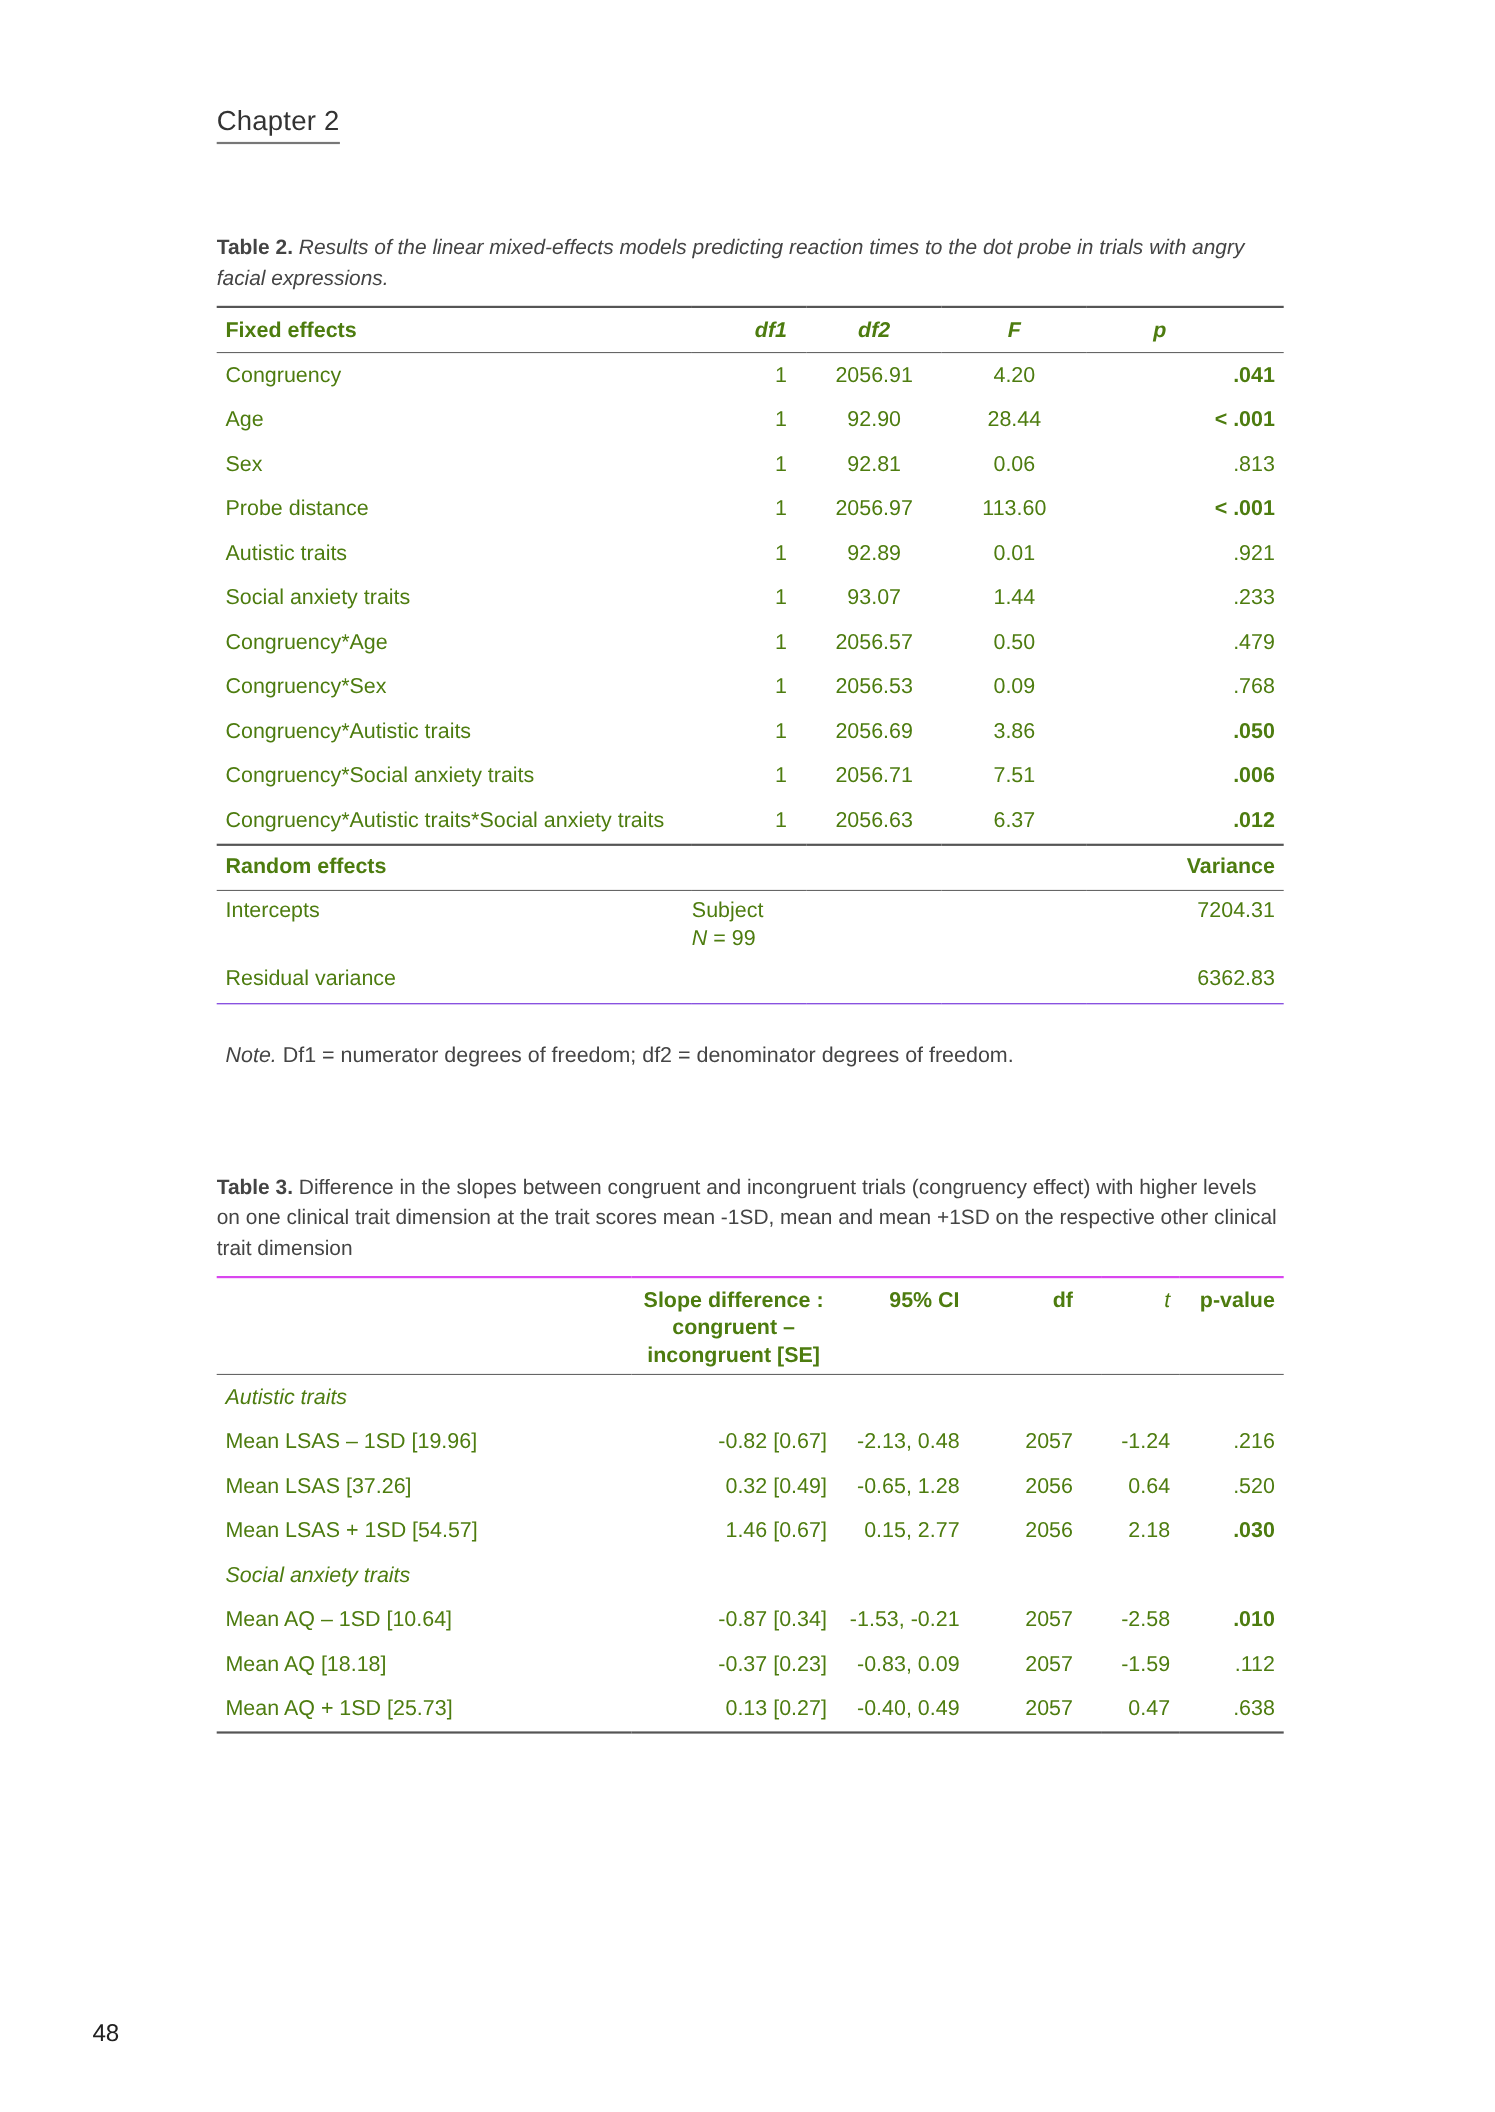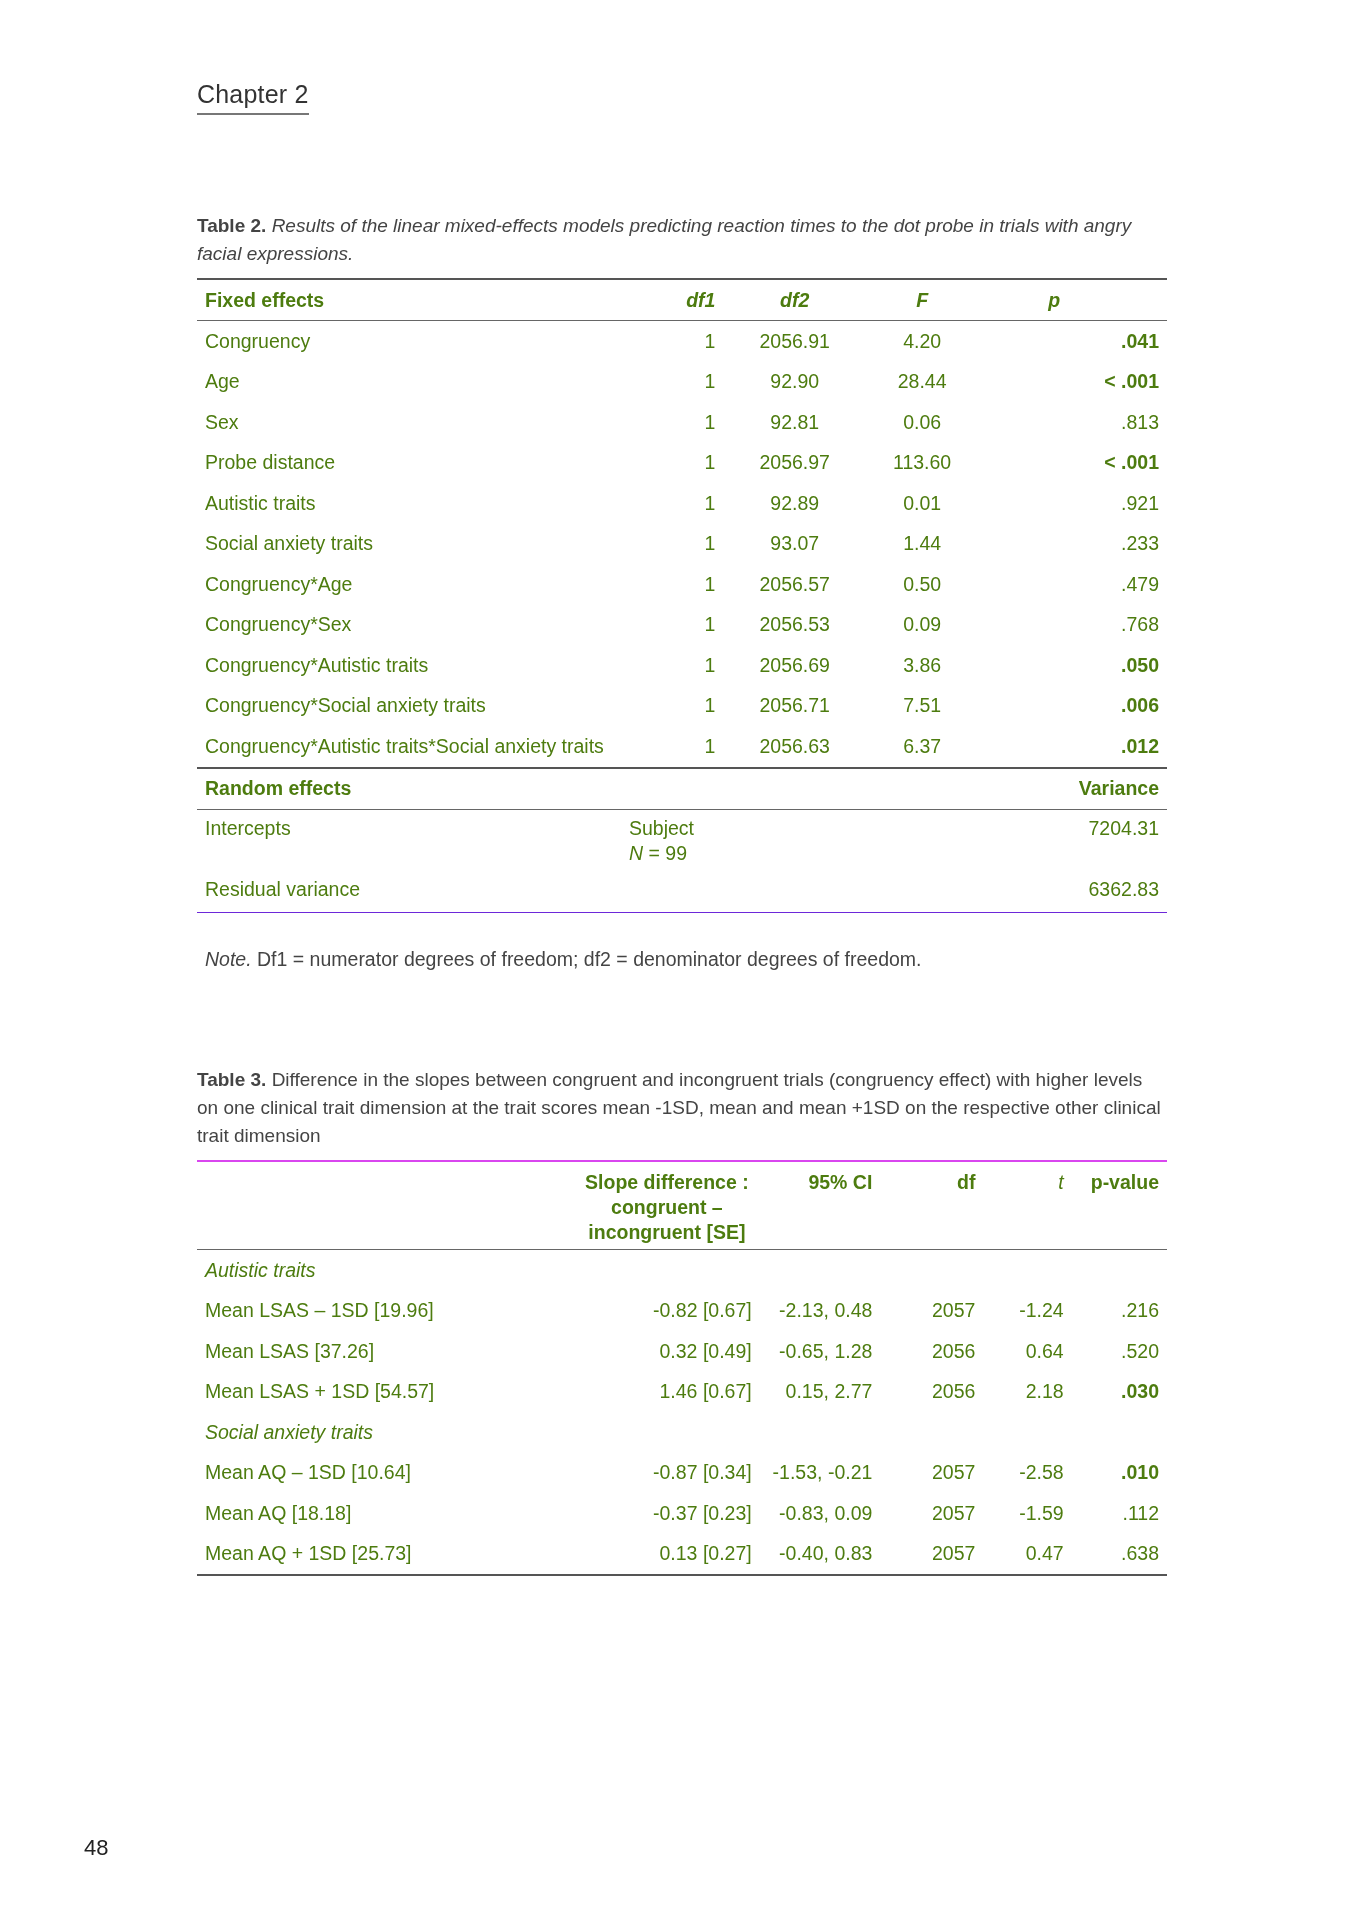--- a/index.html
+++ b/index.html
@@ -2,21 +2,21 @@
 <html><head>
   <meta charset="utf-8">
   <style>
     html, body { margin: 0; padding: 0; background: #ffffff; }
     body {
       width: 1359px; height: 1920px; position: relative; overflow: hidden;
       font-family: "Liberation Sans", "DejaVu Sans", sans-serif;
       color: #3a3a3a;
     }
     .chapter {
-      position: absolute; left: 197px; top: 80px;
+      position: absolute; left: 197px; top: 96px;
       font-size: 25px; color: #333;
       padding-bottom: 4px;
       border-bottom: 2px solid #777;
       letter-spacing: 0.2px;
     }
     .caption {
       position: absolute; left: 197px; width: 970px;
       font-size: 19px; line-height: 28px; color: #444;
     }
     .caption b { font-weight: bold; color: #444; }
@@ -255,21 +255,21 @@
         <td class="c1">Mean AQ [18.18]</td>
         <td class="slope">-0.37 [0.23]</td>
         <td class="ci">-0.83, 0.09</td>
         <td class="df">2057</td>
         <td class="t">-1.59</td>
         <td class="pv">.112</td>
       </tr>
     <tr class="last">
         <td class="c1">Mean AQ + 1SD [25.73]</td>
         <td class="slope">0.13 [0.27]</td>
-        <td class="ci">-0.40, 0.83</td>
+        <td class="ci">-0.40, 0.49</td>
         <td class="df">2057</td>
         <td class="t">0.47</td>
         <td class="pv">.638</td>
       </tr>
   </tbody>
 </table>
 
 <div class="pageno">48</div>
 
 </body></html>

